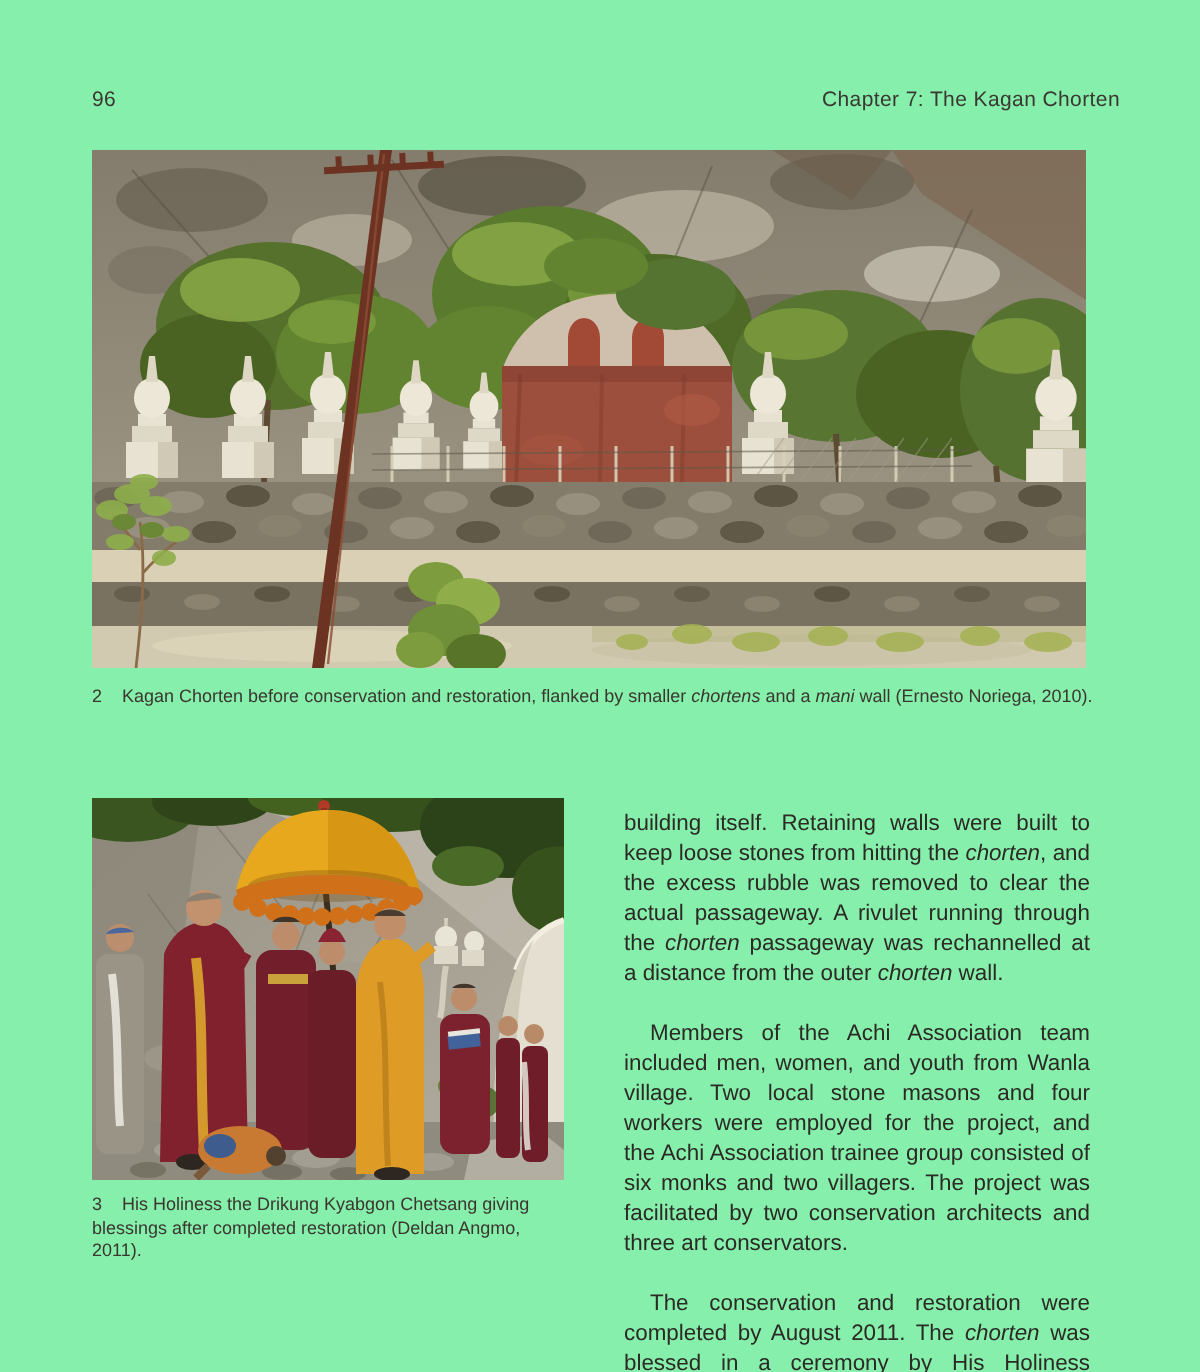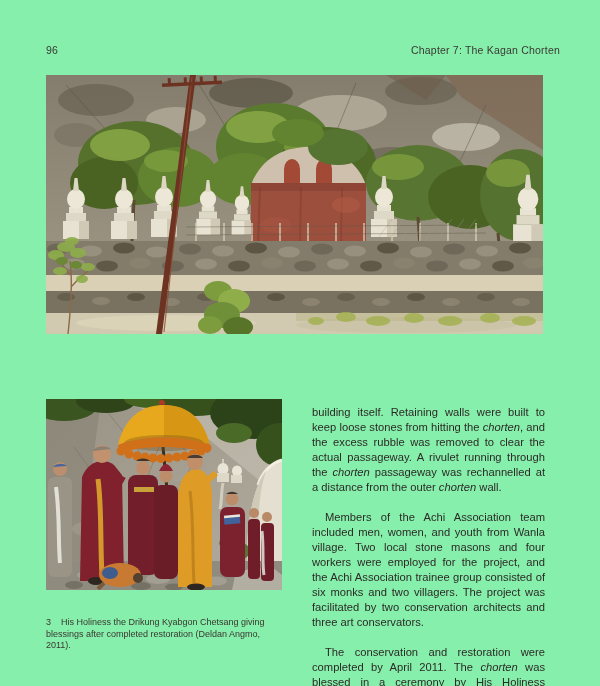--- a/index.html
+++ b/index.html
@@ -9,21 +9,21 @@
   }
   .hdr { position:absolute; top:44px; font-size:10.5px; letter-spacing:.2px; color:#3b3832; }
   .hdr.left  { left:46px; }
   .hdr.right { right:40px;text-align:center; }
   .fig { position:absolute; overflow:hidden; }
   .fig svg { display:block; width:100%; height:100%; }
   #fig2 { left:46px; top:75px;  width:497px; height:259px; }
   #fig3 { left:46px; top:399px; width:236px; height:191px; }
   .caption { position:absolute; font-size:9px; line-height:11.5px; color:#3a372f; }
   #cap2 { left:46px; top:343px; width:502px; }
-  #cap3 { left:46px; top:597px; width:240px;margin-top:20px; }
+  #cap3 { left:46px; top:597px; width:240px; }
   .cap-num { display:inline-block; min-width:15px; }
   .bodycol {
     position:absolute; left:297px; top:390px; width:263px;
     font-size:11.2px; line-height:15px; text-align:justify; color:#2c2a25;
   }
   .bodycol p { margin:15px; }
   .bodycol p.indent { text-indent:13px; }
   .it { font-style:italic; }
 </style>
 </head>
@@ -245,20 +245,23 @@
       <g>
         <ellipse cx="172" cy="216" rx="14" ry="10" fill="#7d9c3e"></ellipse>
         <ellipse cx="188" cy="226" rx="16" ry="12" fill="#8fae4a"></ellipse>
         <ellipse cx="176" cy="240" rx="18" ry="13" fill="#6f9038"></ellipse>
         <ellipse cx="192" cy="252" rx="15" ry="10" fill="#587428"></ellipse>
         <ellipse cx="164" cy="250" rx="12" ry="9" fill="#7d9c3e"></ellipse>
       </g>
     </svg>
   </div>
 
+  <div class="caption" id="cap2">
+    <span class="cap-num">2</span><span><span>Kagan Chorten before conservation and restoration, flanked by smaller </span><span class="it">chortens</span><span> and a </span><span class="it">mani</span><span> wall (Ernesto Noriega, 2010).</span></span>
+  </div>
 
   <div class="fig" id="fig3">
     <svg viewBox="0 0 236 191" preserveAspectRatio="none">
       <defs>
         <linearGradient id="rock3" x1="0" y1="0" x2="1" y2="1">
           <stop offset="0" stop-color="#989284"></stop>
             <stop offset="1" stop-color="#b3ada0"></stop>
         </linearGradient>
       </defs>
       <rect width="236" height="191" fill="url(#rock3)"></rect>
@@ -400,16 +403,16 @@
     </svg>
   </div>
 
   <div class="caption" id="cap3">
     <span class="cap-num">3</span><span><span>His Holiness the Drikung Kyabgon Chetsang giving blessings after completed restoration (Deldan Angmo, 2011).</span></span>
   </div>
 
   <div class="bodycol">
     <p><span>building itself. Retaining walls were built to keep loose stones from hitting the </span><span class="it">chorten</span><span>, and the excess rubble was removed to clear the actual passageway. A rivulet running through the </span><span class="it">chorten</span><span> passageway was rechannelled at a distance from the outer </span><span class="it">chorten</span><span> wall.</span></p>
     <p class="indent"><span>Members of the Achi Association team included men, women, and youth from Wanla village. Two local stone masons and four workers were employed for the project, and the Achi Association trainee group consisted of six monks and two villagers. The project was facilitated by two conservation architects and three art conservators.</span></p>
-    <p class="indent"><span>The conservation and restoration were completed by April 2011. The </span><span class="it">chorten</span><span> was blessed in a ceremony by His Holiness Drikung Kyabgon Chetsang Rinpoche, the head of the Drikung Kagyu order and president of Achi Association (fig. 4).</span></p>
+    <p class="indent"><span>The conservation and restoration were completed by August 2011. The </span><span class="it">chorten</span><span> was blessed in a ceremony by His Holiness Drikung Kyabgon Chetsang Rinpoche, the head of the Drikung Kagyu order and president of Achi Association (fig. 4).</span></p>
   </div>
 
 </div>
 
 </body></html>

